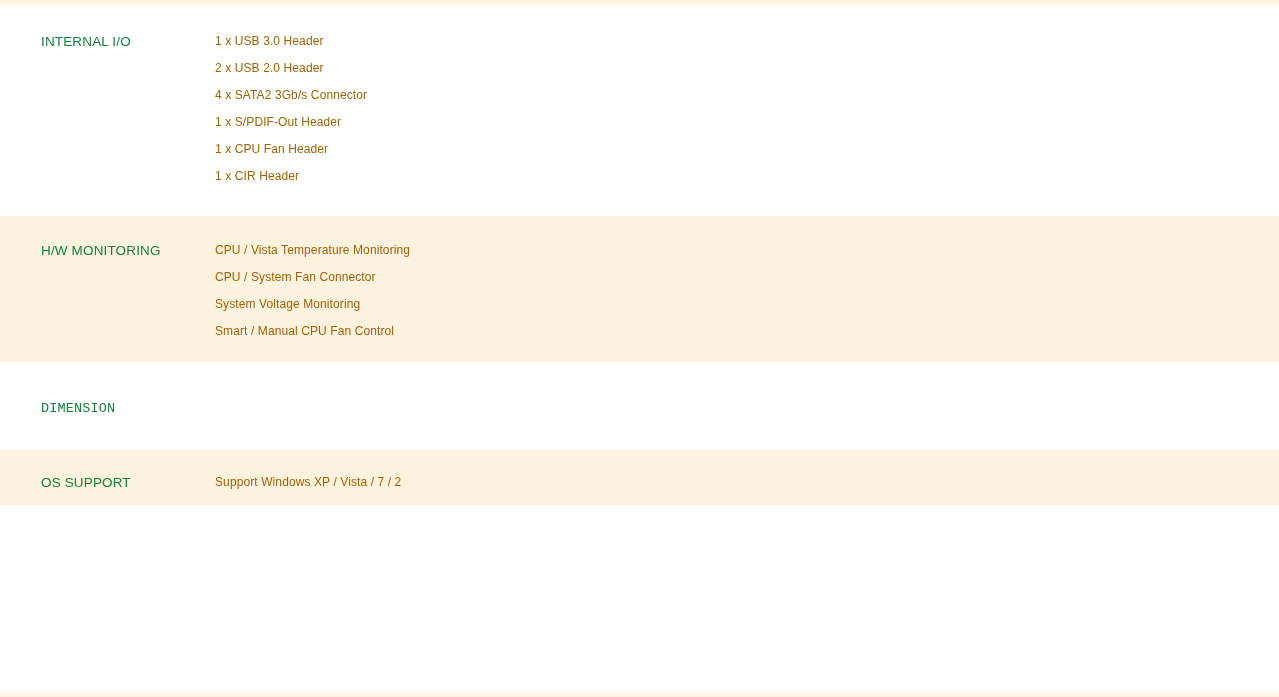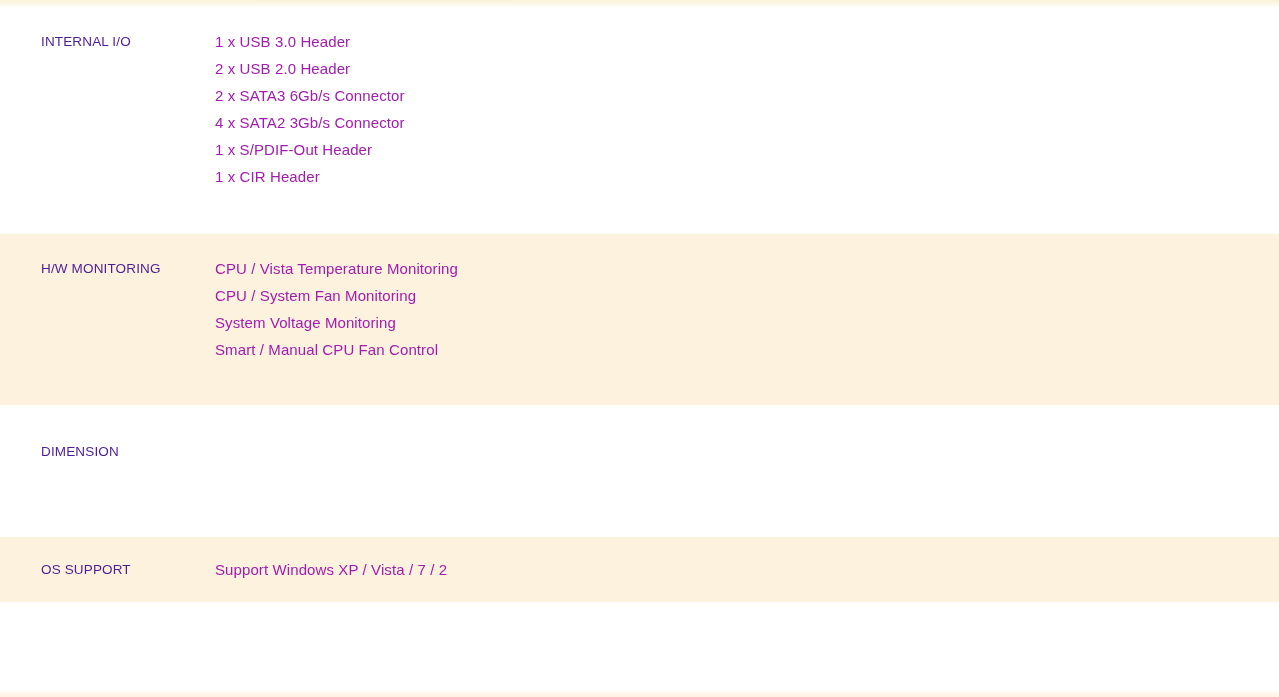--- a/index.html
+++ b/index.html
@@ -38,47 +38,47 @@
   }
 
   .spec-row.shaded {
     background: #fdf2de;
   }
 
   .spec-label {
     flex: 0 0 215px;
     padding-left: 41px;
     box-sizing: border-box;
-    color: #4c1d95;
+    color: #15803d;
     font-size: 13.5px;
     line-height: 27px;
     letter-spacing: 0.15px;
     white-space: pre-line;
   }
 
   .spec-values {
     flex: 1 1 auto;
     padding-left: 0;
     box-sizing: border-box;
-    color: #a21caf;
-    font-size: 15px;
+    color: #a16207;
+    font-size: 12px;
     line-height: 27px;
     letter-spacing: 0.1px;
   }
 
   .spec-value-line {
     display: block;
     white-space: nowrap;
   }
 
   
   .row-internal-io   { padding-top: 21px;  padding-bottom: 26px; }
-  .row-hw-monitoring { padding-top: 21px;  padding-bottom: 42px; margin-top: 18px; }
-  .row-dimension     { padding-top: 20px;  padding-bottom: 20px; }
-  .row-os-support    { padding-top: 19px;  padding-bottom: 19px; margin-top: 44px; }
+  .row-hw-monitoring { padding-top: 21px;  padding-bottom: 17px; }
+  .row-dimension     { padding-top: 20px;  padding-bottom: 20px; font-family: Liberation Mono, monospace; }
+  .row-os-support    { padding-top: 19px;  padding-bottom: 9px; }
   .row-bundle        { padding-top: 20px;  padding-bottom: 20px; }
 
   .spacer-gap { height: 13px; width: 100%; background: #ffffff; }
   .spacer-gap-sm { height: 8px; width: 100%; background: #ffffff; }
 
   
   .band-edge-bottom {
     position: absolute;
     left: 0;
     bottom: 0;
@@ -92,32 +92,32 @@
 
 <div id="spec-table">
 
   <div class="band-edge-top"></div>
 
   <div class="spec-row row-internal-io">
     <div class="spec-label">INTERNAL I/O</div>
     <div class="spec-values">
       <span class="spec-value-line">1 x USB 3.0 Header</span>
       <span class="spec-value-line">2 x USB 2.0 Header</span>
-      <span class="spec-value-line">2 x SATA3 6Gb/s Connector</span>
       <span class="spec-value-line">4 x SATA2 3Gb/s Connector</span>
       <span class="spec-value-line">1 x S/PDIF-Out Header</span>
+      <span class="spec-value-line">1 x CPU Fan Header</span>
       <span class="spec-value-line">1 x CIR Header</span>
     </div>
   </div>
 
   <div class="spec-row row-hw-monitoring shaded">
     <div class="spec-label">H/W MONITORING</div>
     <div class="spec-values">
       <span class="spec-value-line">CPU / Vista Temperature Monitoring</span>
-      <span class="spec-value-line">CPU / System Fan Monitoring</span>
+      <span class="spec-value-line">CPU / System Fan Connector</span>
       <span class="spec-value-line">System Voltage Monitoring</span>
       <span class="spec-value-line">Smart / Manual CPU Fan Control</span>
     </div>
   </div>
 
   <div class="spacer-gap"></div>
 
   <div class="spec-row row-dimension">
     <div class="spec-label">DIMENSION</div>
   </div>

